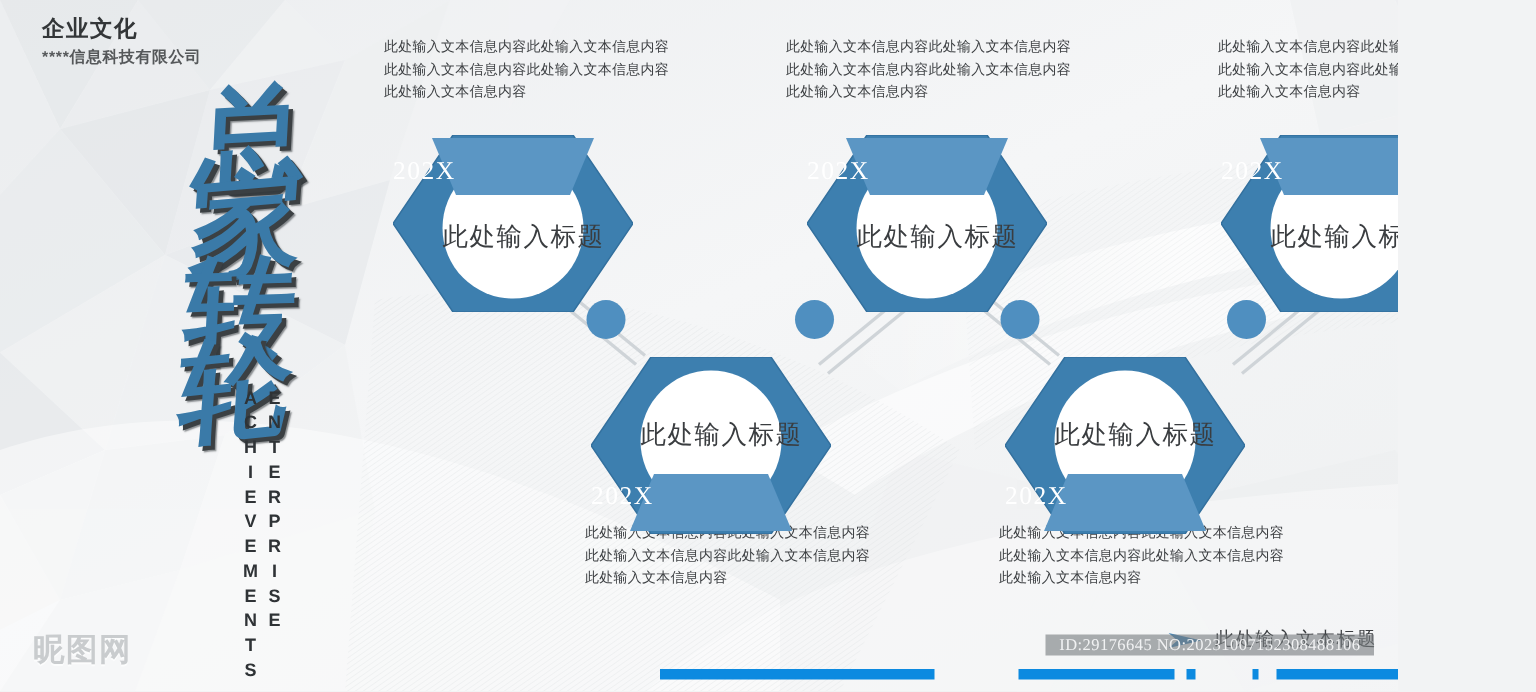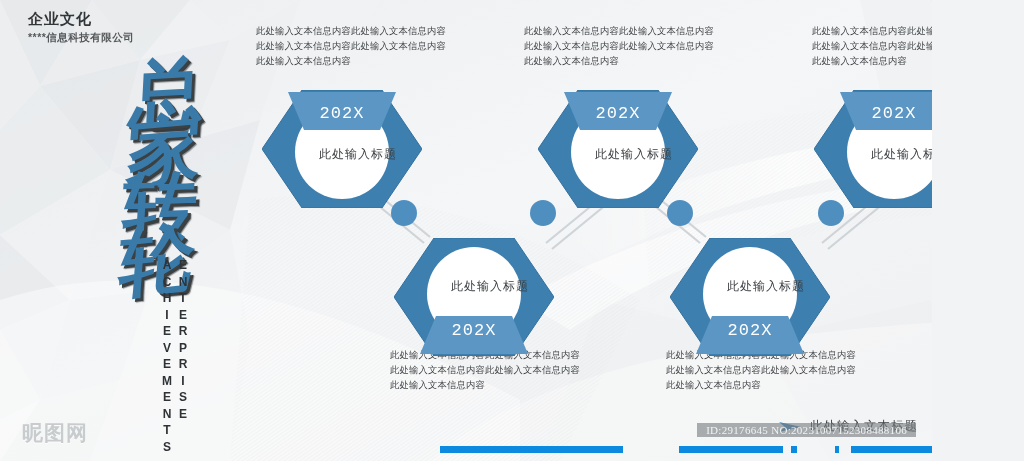--- a/index.html
+++ b/index.html
@@ -51,27 +51,27 @@
     writing-mode:vertical-rl; text-orientation:upright;
     font-size:12px; font-weight:bold; letter-spacing:2.5px;
     color:#2f3336;
   }
 
   
   .node{ position:absolute; z-index:14; width:160px; }
   .hexwrap{ position:relative; width:160px; height:118px; }
   .hexsvg{ position:absolute; left:0; top:0; }
   .hex-year{
-    position:absolute; left:0; width:160px; text-align:center;
+    position:absolute; left:0; width:160px; 
     font-size:17px; color:#ffffff; letter-spacing:1px;
-    font-family:Liberation Mono, monospace;
+    font-family:Liberation Serif, serif;
   }
   .hex-title{
-    position:absolute; left:16px; width:160px; text-align:center;
-    font-size:12px; color:#3a3d40; letter-spacing:1px;
+    position:absolute; left:7px; width:160px; text-align:center;
+    font-size:17px; color:#3a3d40; letter-spacing:1px;
   }
   .node.up .hex-year{ top:14px; }
   .node.up .hex-title{ top:56px; }
   .node.down .hex-year{ top:83px; }
   .node.down .hex-title{ top:40px; }
 
   .blurb{
     position:absolute; width:196px;
     font-size:9.3px; line-height:15px; color:#3c3f42;
     letter-spacing:.2px; text-align:left;

